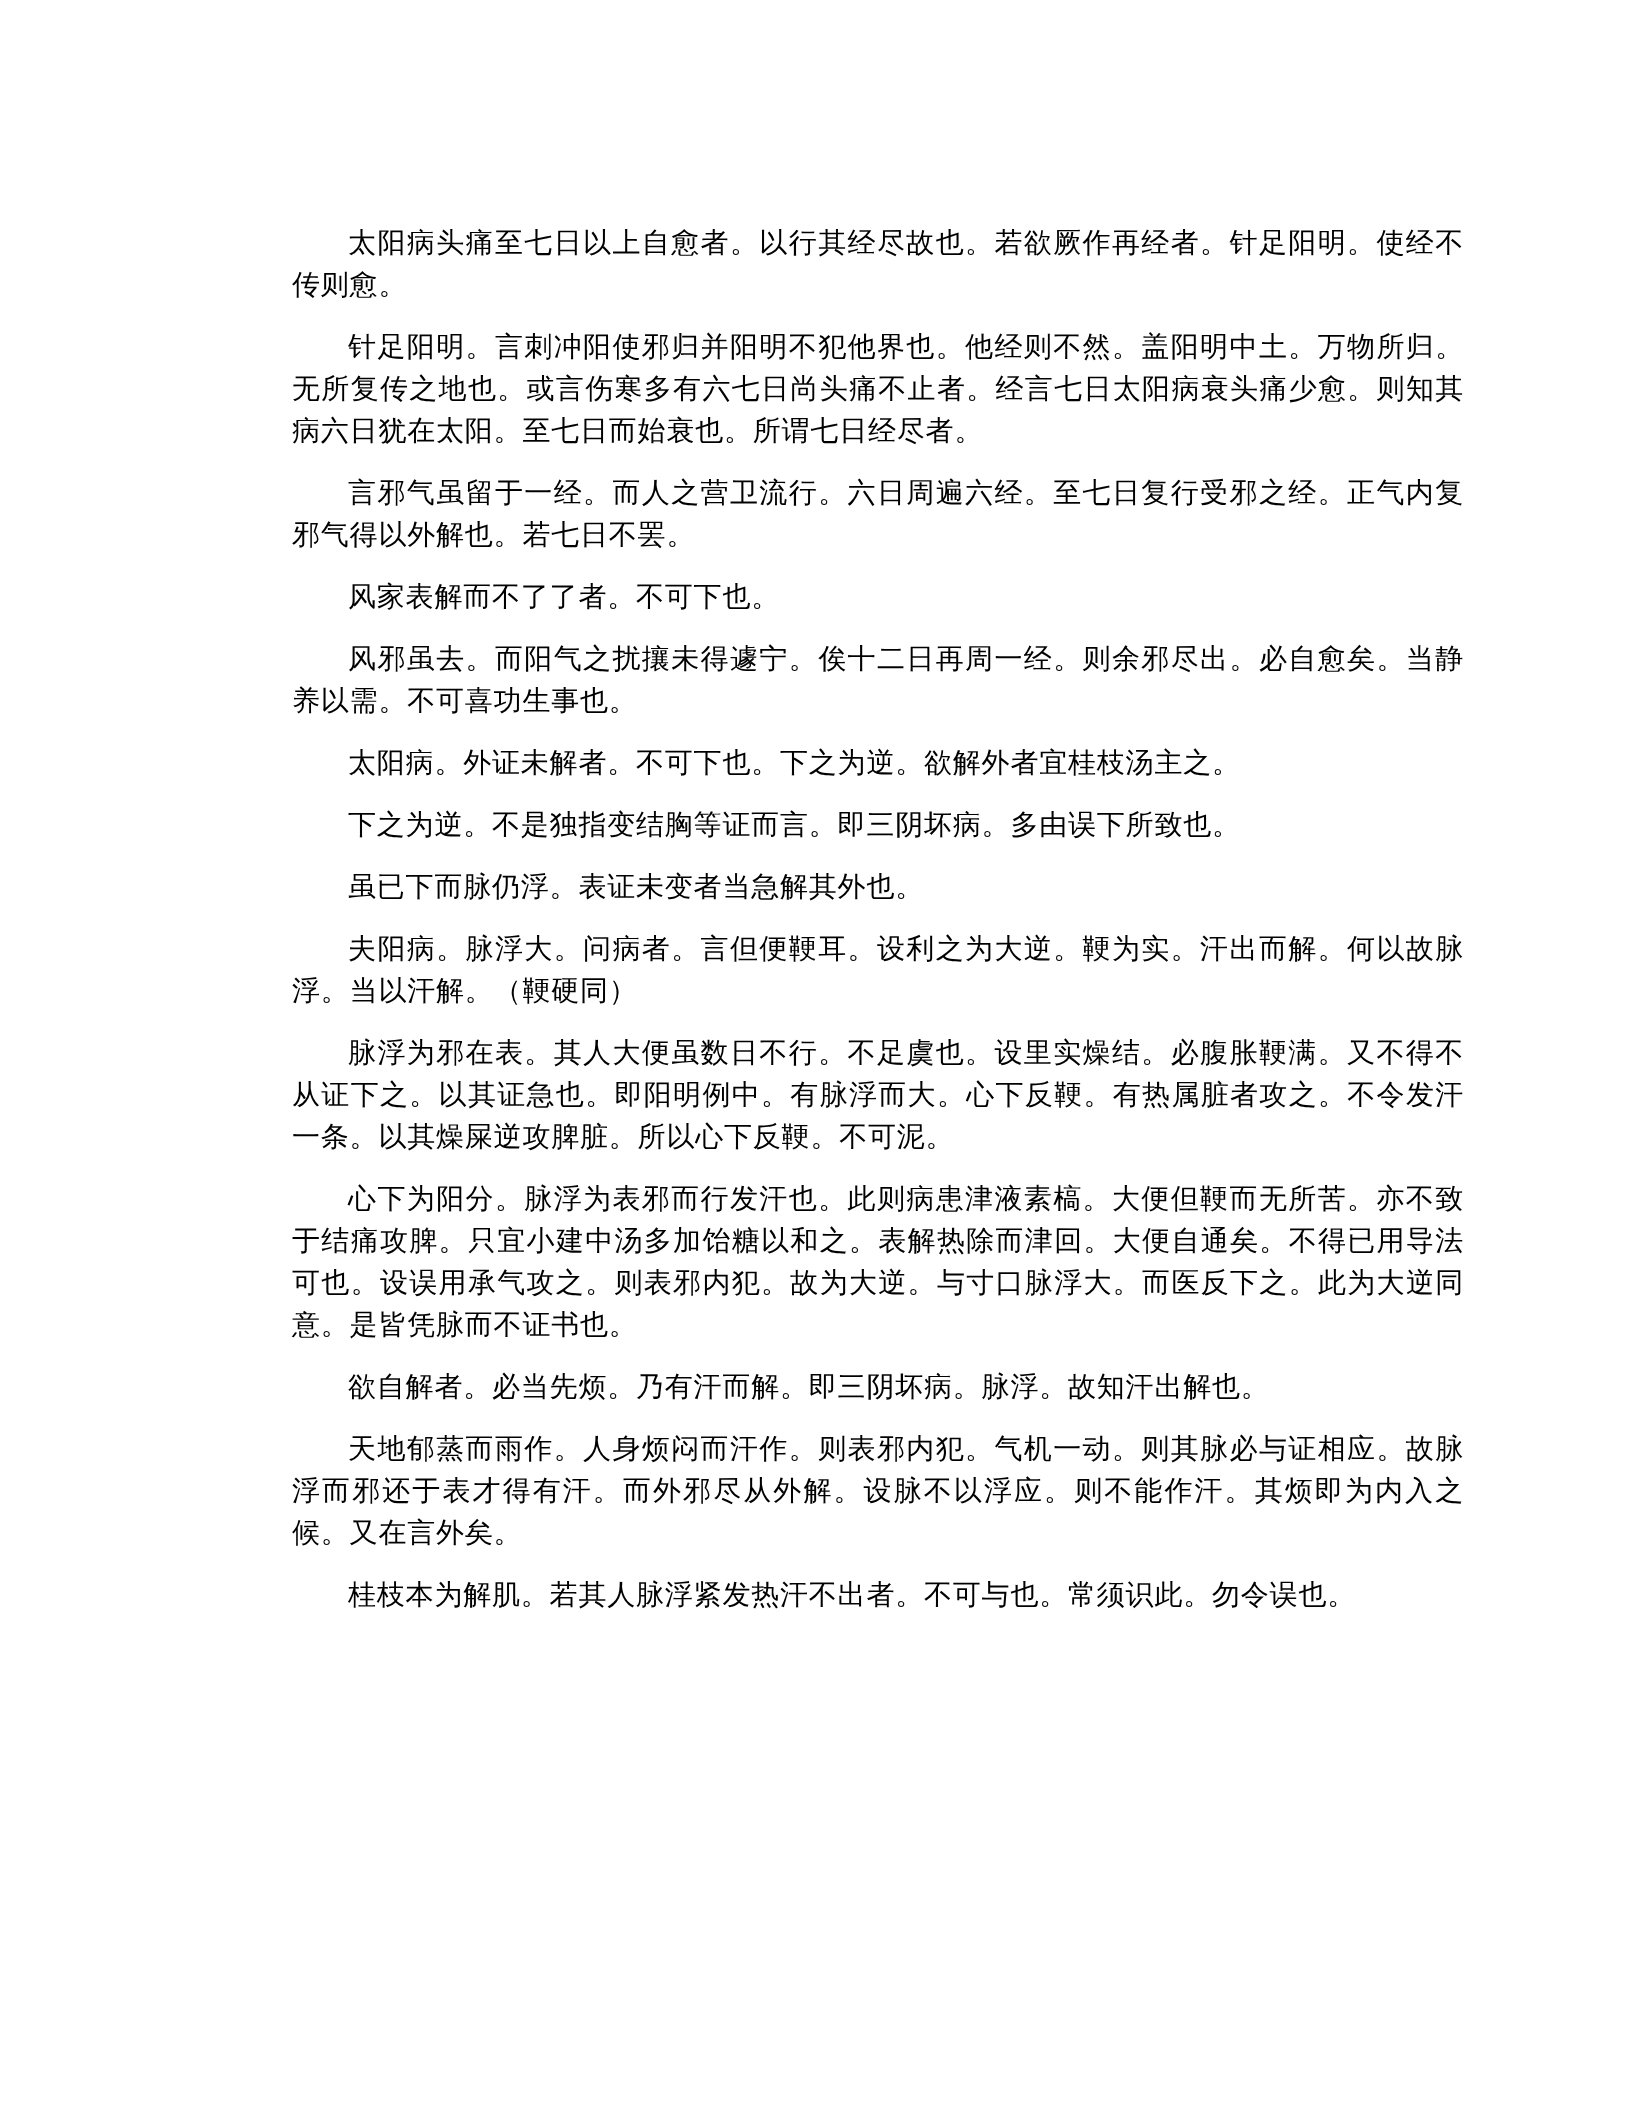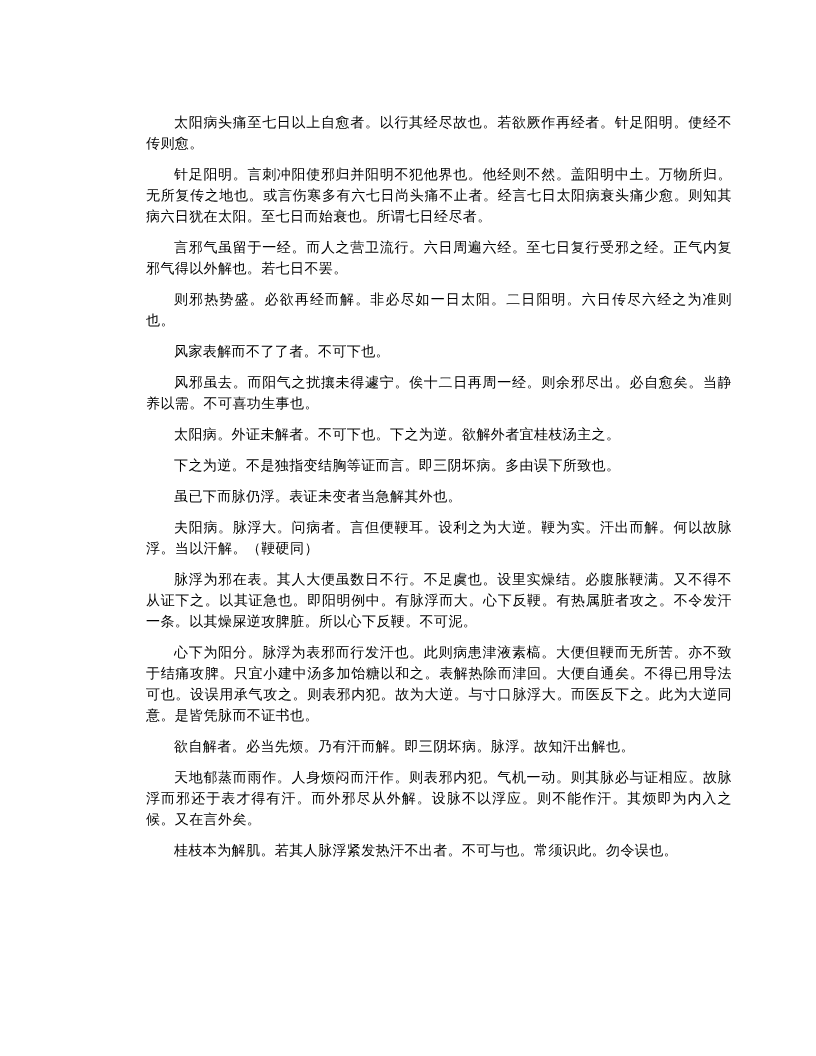--- a/index.html
+++ b/index.html
@@ -40,21 +40,20 @@
   }
 </style>
 </head>
 <body>
 
 <div class="page">
   <div class="content">
       <p class="para">太阳病头痛至七日以上自愈者。以行其经尽故也。若欲厥作再经者。针足阳明。使经不传则愈。</p>
       <p class="para">针足阳明。言刺冲阳使邪归并阳明不犯他界也。他经则不然。盖阳明中土。万物所归。无所复传之地也。或言伤寒多有六七日尚头痛不止者。经言七日太阳病衰头痛少愈。则知其病六日犹在太阳。至七日而始衰也。所谓七日经尽者。</p>
       <p class="para">言邪气虽留于一经。而人之营卫流行。六日周遍六经。至七日复行受邪之经。正气内复邪气得以外解也。若七日不罢。</p>
-      <p class="para">则邪热势盛。必欲再经而解。非必尽如一日太阳。二日阳明。六日传尽六经之为准则也。</p>
       <p class="para">风家表解而不了了者。不可下也。</p>
       <p class="para">风邪虽去。而阳气之扰攘未得遽宁。俟十二日再周一经。则余邪尽出。必自愈矣。当静养以需。不可喜功生事也。</p>
       <p class="para">太阳病。外证未解者。不可下也。下之为逆。欲解外者宜桂枝汤主之。</p>
       <p class="para">下之为逆。不是独指变结胸等证而言。即三阴坏病。多由误下所致也。</p>
       <p class="para">虽已下而脉仍浮。表证未变者当急解其外也。</p>
       <p class="para">夫阳病。脉浮大。问病者。言但便鞕耳。设利之为大逆。鞕为实。汗出而解。何以故脉浮。当以汗解。（鞕硬同）</p>
       <p class="para">脉浮为邪在表。其人大便虽数日不行。不足虞也。设里实燥结。必腹胀鞕满。又不得不从证下之。以其证急也。即阳明例中。有脉浮而大。心下反鞕。有热属脏者攻之。不令发汗一条。以其燥屎逆攻脾脏。所以心下反鞕。不可泥。</p>
       <p class="para">心下为阳分。脉浮为表邪而行发汗也。此则病患津液素槁。大便但鞕而无所苦。亦不致于结痛攻脾。只宜小建中汤多加饴糖以和之。表解热除而津回。大便自通矣。不得已用导法可也。设误用承气攻之。则表邪内犯。故为大逆。与寸口脉浮大。而医反下之。此为大逆同意。是皆凭脉而不证书也。</p>
       <p class="para">欲自解者。必当先烦。乃有汗而解。即三阴坏病。脉浮。故知汗出解也。</p>
       <p class="para">天地郁蒸而雨作。人身烦闷而汗作。则表邪内犯。气机一动。则其脉必与证相应。故脉浮而邪还于表才得有汗。而外邪尽从外解。设脉不以浮应。则不能作汗。其烦即为内入之候。又在言外矣。</p>

